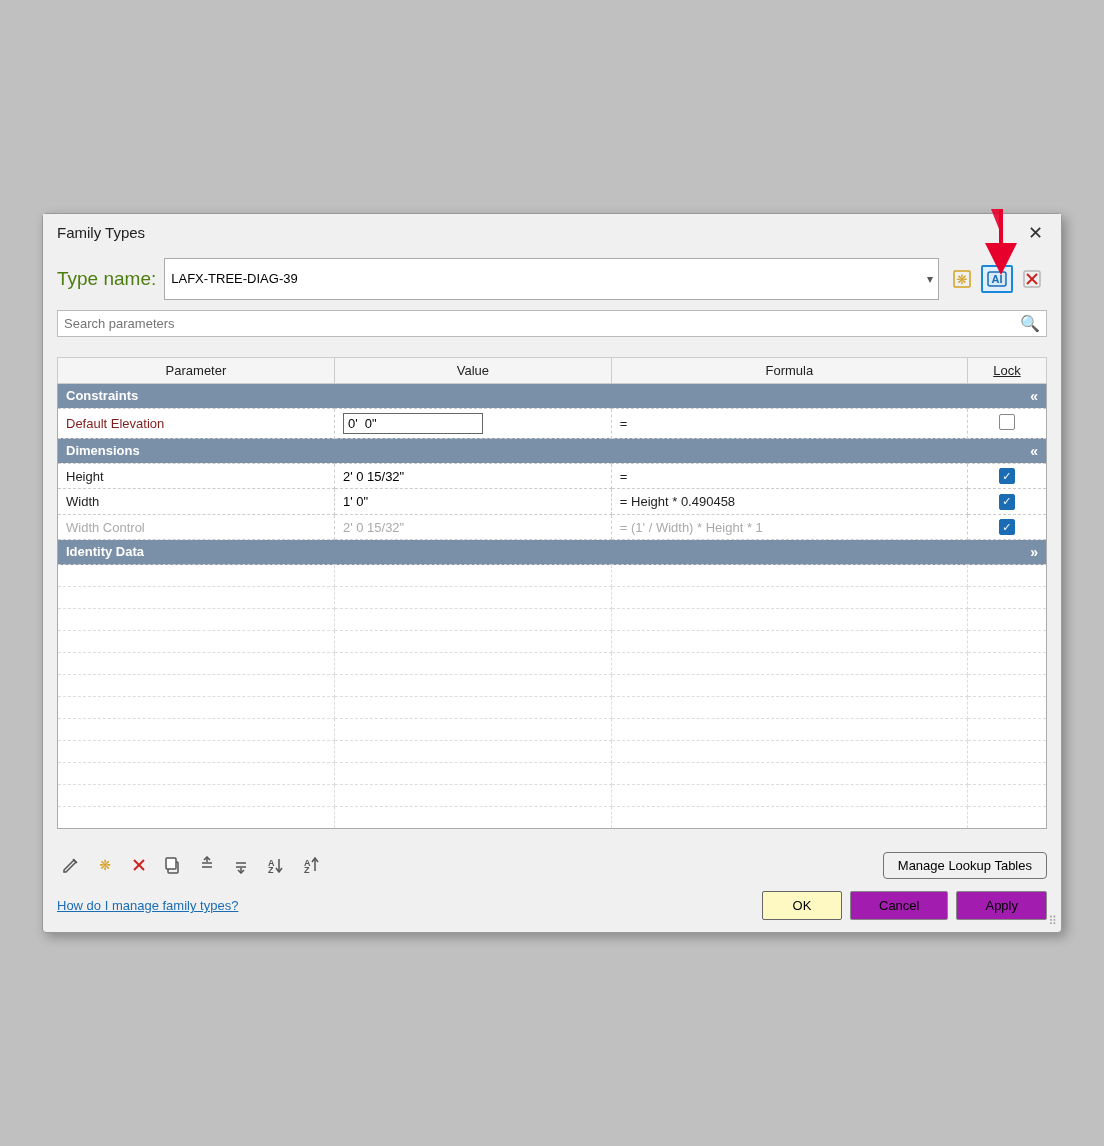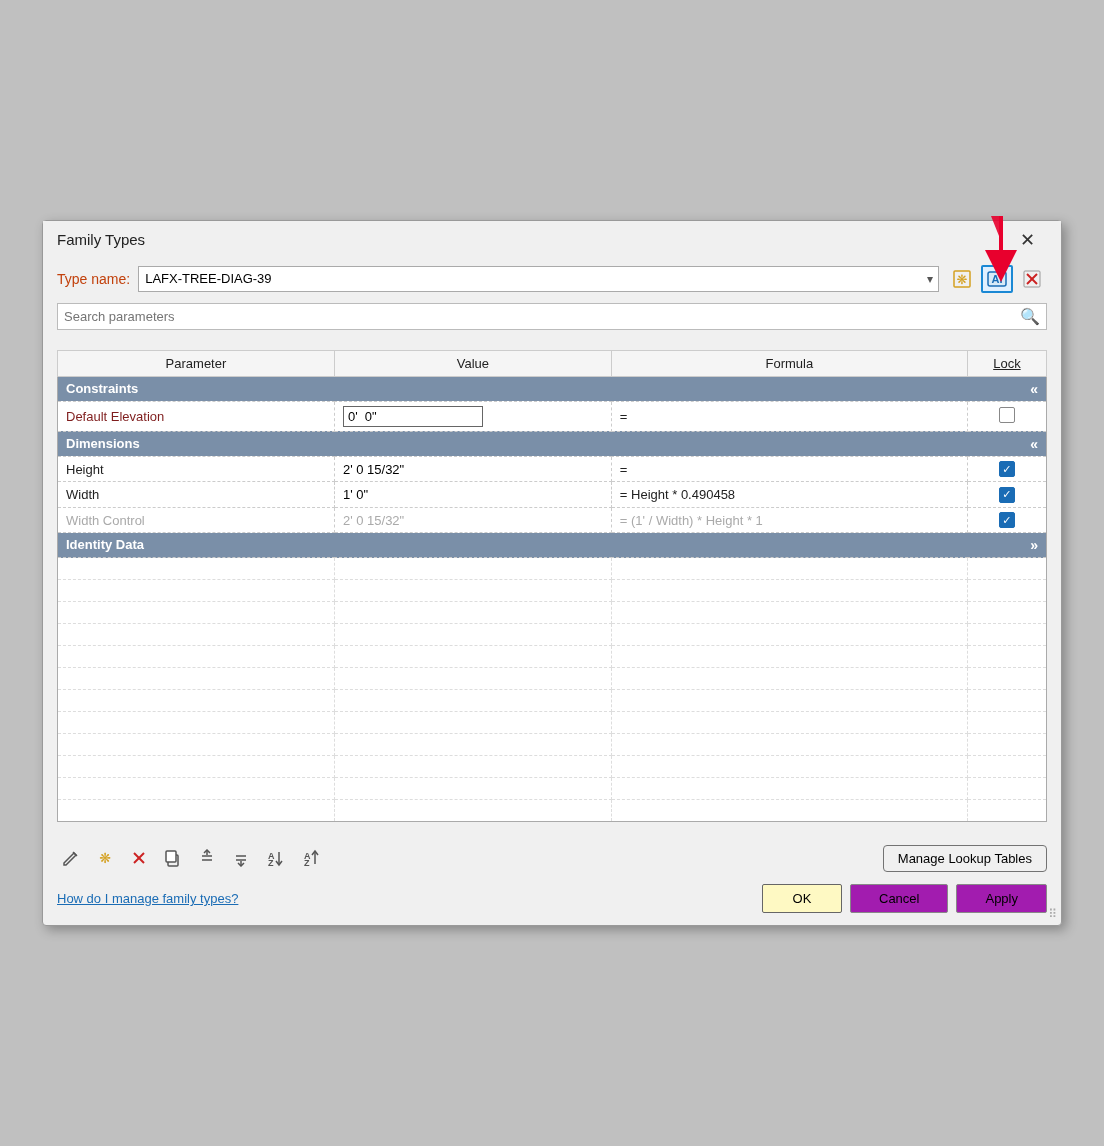--- a/index.html
+++ b/index.html
@@ -15,21 +15,21 @@
     .dialog {
       background: #f0f0f0;
       border: 1px solid #999;
       border-radius: 4px;
       width: 1020px;
       box-shadow: 4px 4px 12px rgba(0,0,0,0.3);
       position: relative;
     }
     .title-bar {
       background: #f0f0f0;
-      padding: 10px 22px 8px 14px;
+      padding: 10px 14px 8px 14px;
       display: flex;
       align-items: flex-start;
       justify-content: space-between;
       border-bottom: none;
     }
     .title-bar-title {
       font-size: 15px;
       font-weight: 500;
       color: #222;
     }
@@ -45,31 +45,31 @@
     .dialog-body {
       padding: 8px 14px 12px 14px;
     }
     .type-name-row {
       display: flex;
       align-items: center;
       gap: 8px;
       margin-bottom: 10px;
     }
     .type-name-label {
-      font-size: 14px;
-      color: #c2410c;
+      font-size: 19px;
+      color: #4d7c0f;
       white-space: nowrap;
     }
     .type-name-select {
       flex: 1;
       border: 1px solid #aaa;
       background: white;
       padding: 3px 6px;
       font-size: 13px;
-      height: 26px;
+      height: 42px;
       appearance: none;
       -webkit-appearance: none;
       padding-right: 24px;
       position: relative;
     }
     .type-name-select-wrapper {
       flex: 1;
       position: relative;
       display: flex;
       align-items: center;

